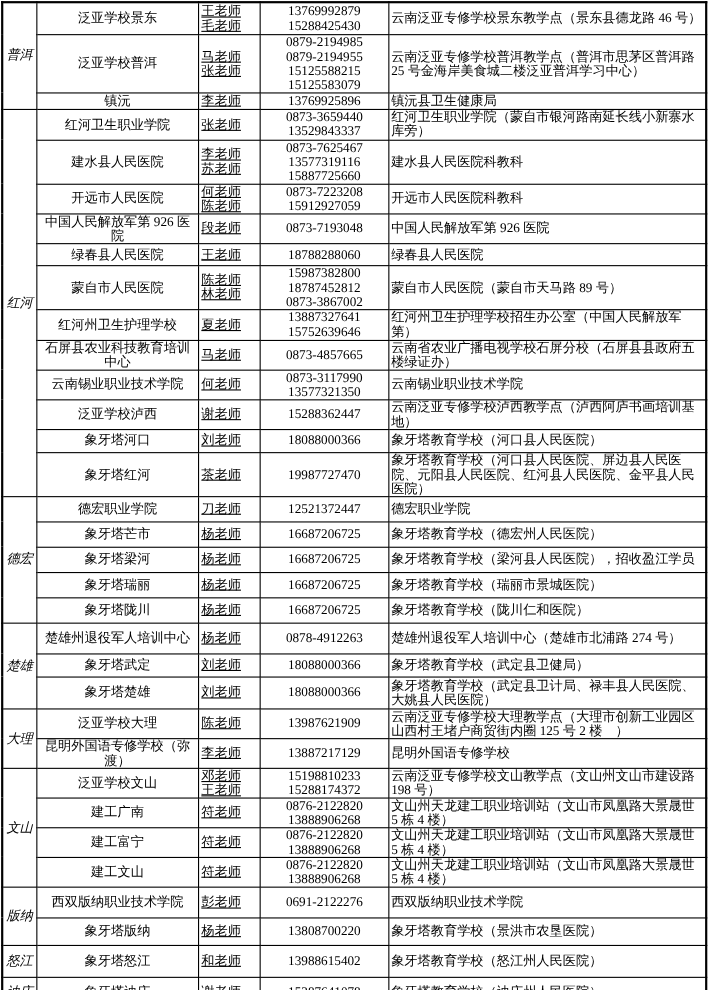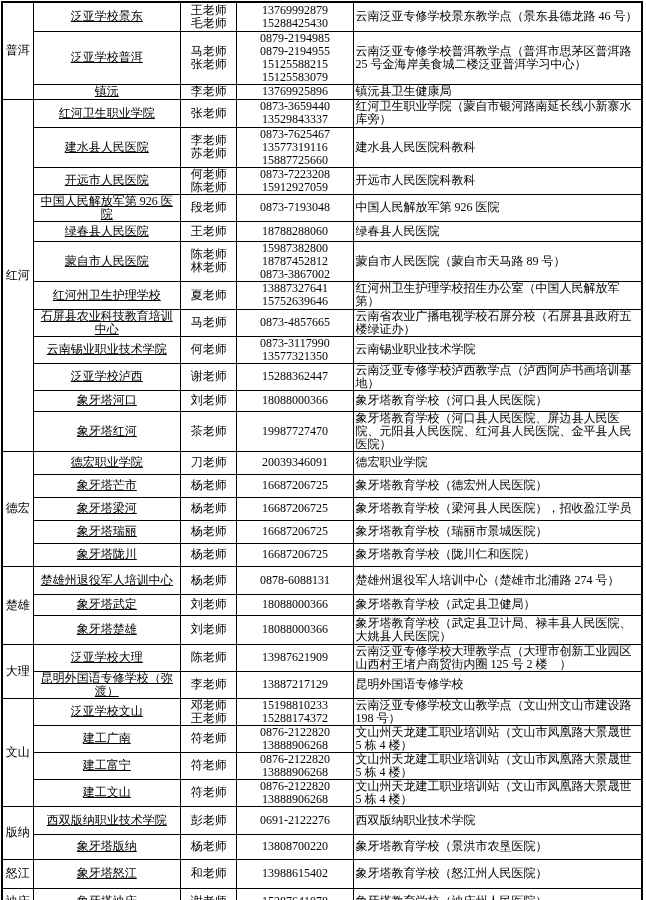--- a/index.html
+++ b/index.html
@@ -33,23 +33,23 @@
     padding: 0 2px;
     overflow: hidden;
     word-break: break-all;
   }
   col.c-region  { width: 31px; }
   col.c-school  { width: 147px; }
   col.c-teacher { width: 56px; }
   col.c-phone   { width: 116px; }
   col.c-address { width: 288px; }
 
-  td.region-cell  { text-align: center; }
-  td.school-cell  { text-align: center; text-decoration: underline; }
-  td.teacher-cell { text-align: center; }
+  td.region-cell  { text-align: center; font-style: italic; }
+  td.school-cell  { text-align: center; }
+  td.teacher-cell { text-align: left; text-decoration: underline; }
   td.phone-cell   { text-align: center; }
   td.address-cell { text-align: left; padding-left: 3px; }
 </style>
 </head>
 <body>
 
 <div class="page">
   <table class="contact-table">
     <colgroup>
       <col class="c-region">
@@ -228,21 +228,21 @@
           </td>
           <td class="address-cell">象牙塔教育学校（河口县人民医院、屏边县人民医院、元阳县人民医院、红河县人民医院、金平县人民医院）</td>
         </tr>
         <tr style="height: 23px;">
           <td class="region-cell" rowspan="5">德宏</td>
           <td class="school-cell">德宏职业学院</td>
           <td class="teacher-cell">
             <div>刀老师</div>
           </td>
           <td class="phone-cell">
-            <div>20039346091</div>
+            <div>12521372447</div>
           </td>
           <td class="address-cell">德宏职业学院</td>
         </tr>
         <tr style="height: 23px;">
           <td class="school-cell">象牙塔芒市</td>
           <td class="teacher-cell">
             <div>杨老师</div>
           </td>
           <td class="phone-cell">
             <div>16687206725</div>
@@ -279,21 +279,21 @@
           </td>
           <td class="address-cell">象牙塔教育学校（陇川仁和医院）</td>
         </tr>
         <tr style="height: 28px;">
           <td class="region-cell" rowspan="3">楚雄</td>
           <td class="school-cell">楚雄州退役军人培训中心</td>
           <td class="teacher-cell">
             <div>杨老师</div>
           </td>
           <td class="phone-cell">
-            <div>0878-6088131</div>
+            <div>0878-4912263</div>
           </td>
           <td class="address-cell">楚雄州退役军人培训中心（楚雄市北浦路 274 号）</td>
         </tr>
         <tr style="height: 21px; margin-top: 11px;">
           <td class="school-cell">象牙塔武定</td>
           <td class="teacher-cell">
             <div>刘老师</div>
           </td>
           <td class="phone-cell">
             <div>18088000366</div>

